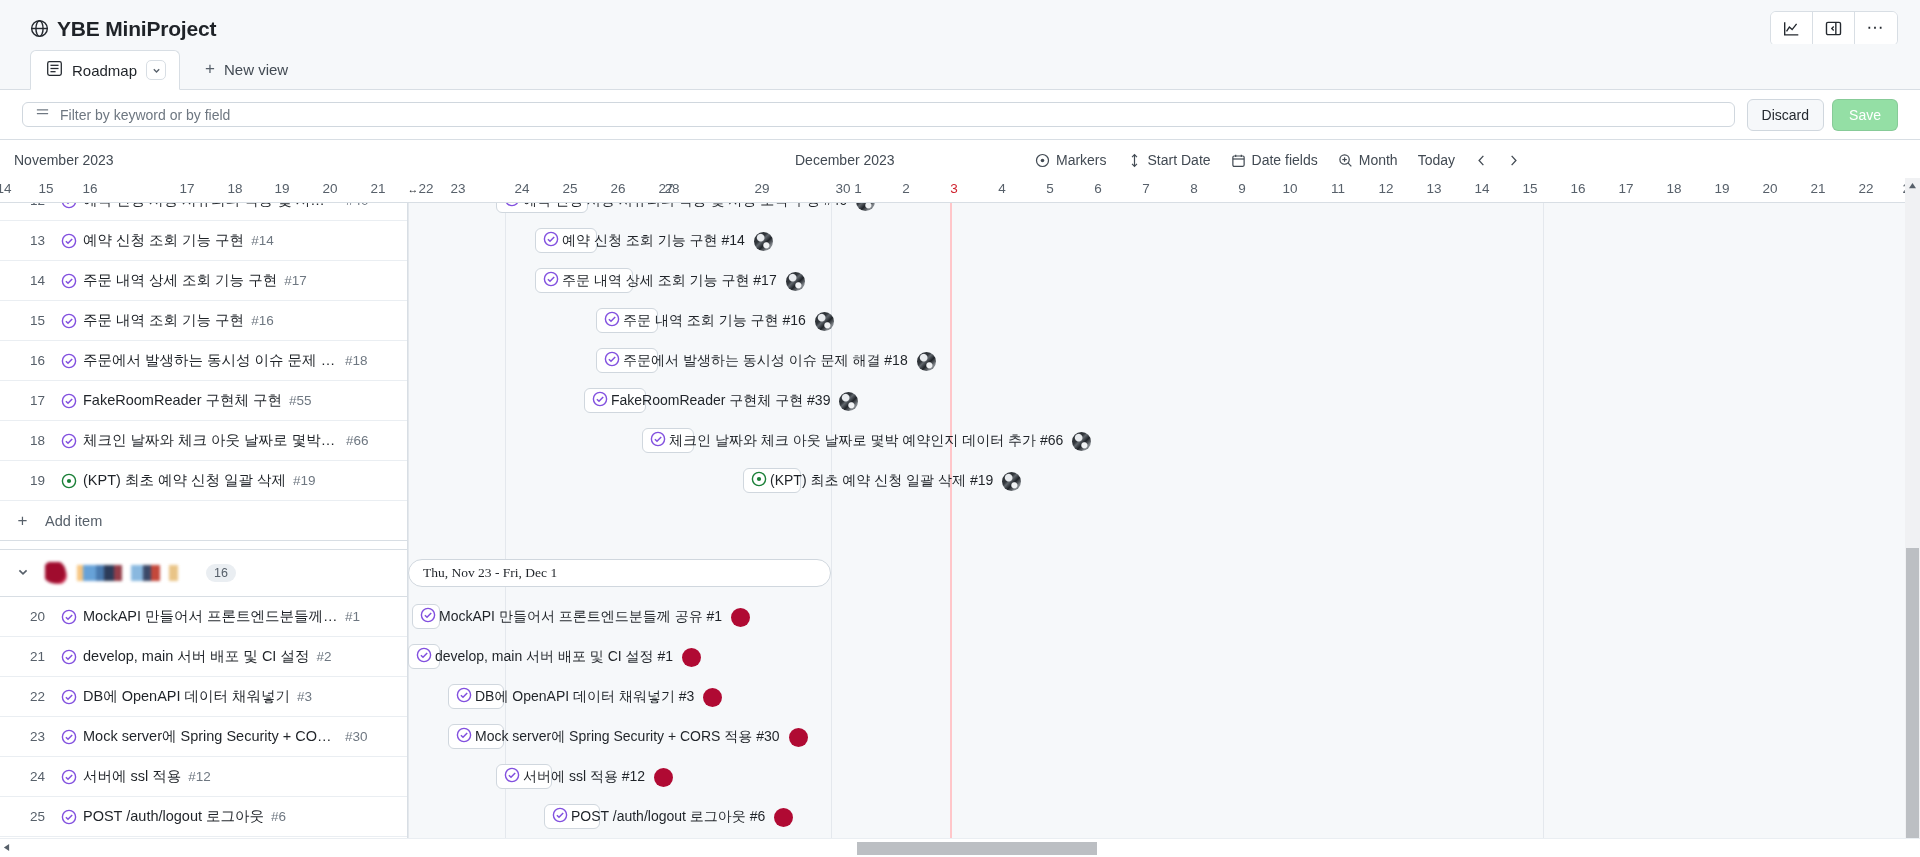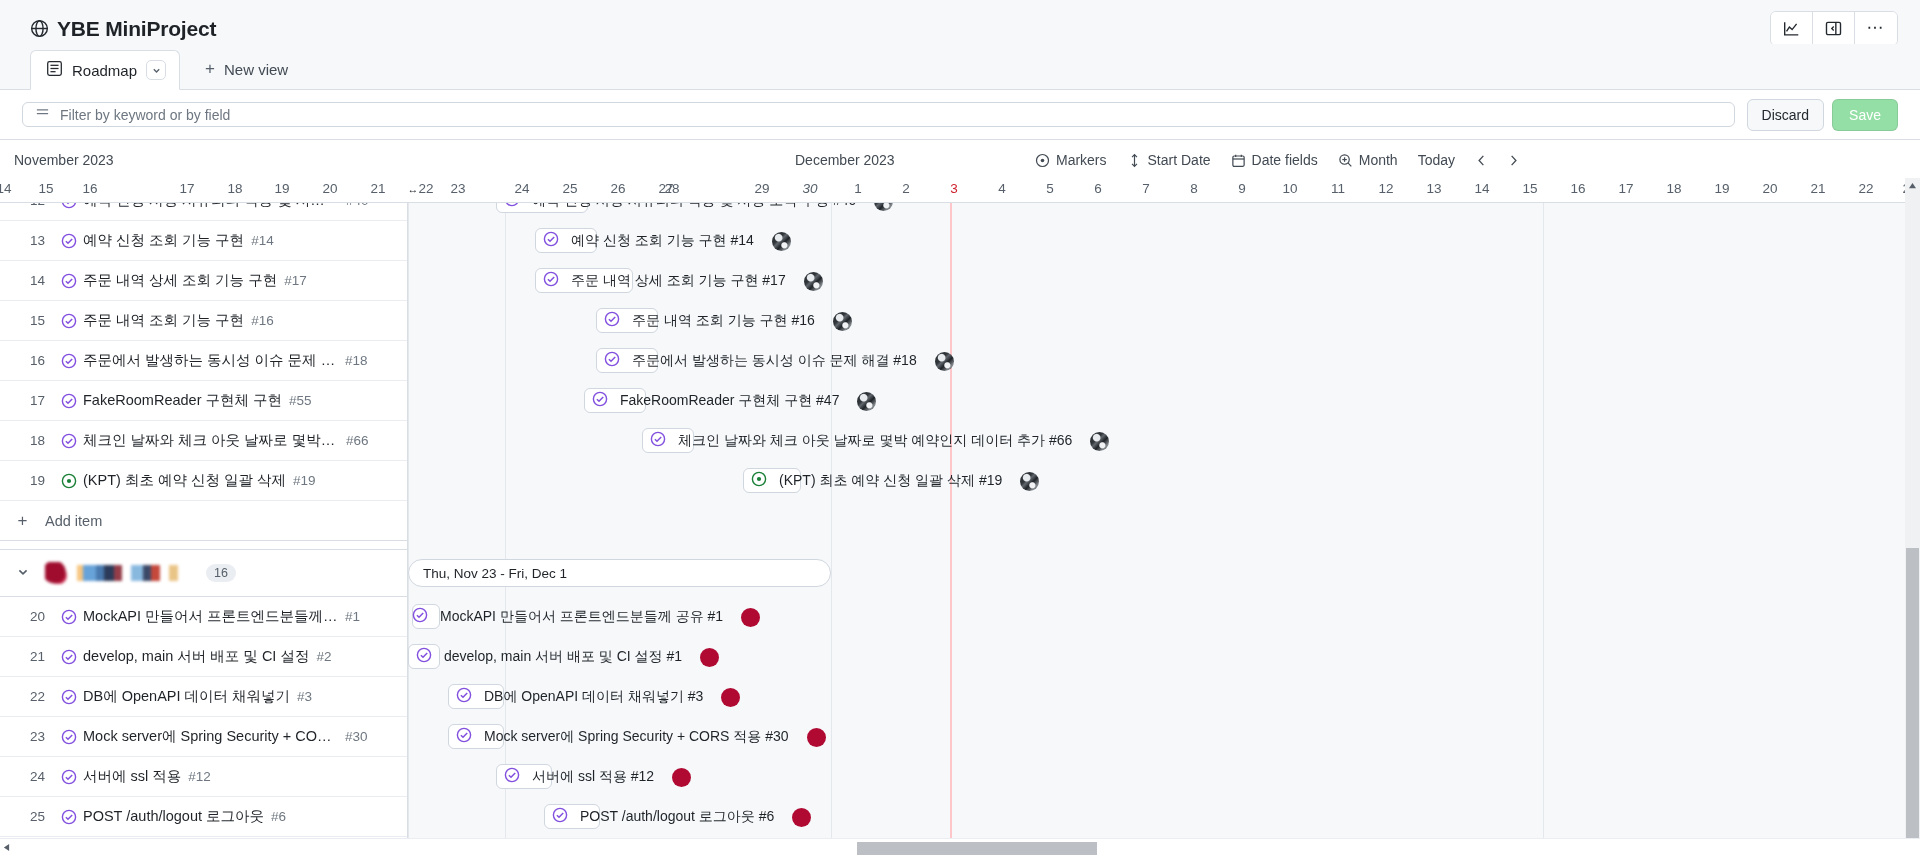--- a/index.html
+++ b/index.html
@@ -201,30 +201,30 @@
   .grp-count {
     margin-left: 11px; font-size: 12.5px; color: #57606a;
     background: #eaeef2; border-radius: 10px; padding: 2px 8px;
   }
 
   
   .range-pill {
     position: absolute; height: 28px;
     border: 1px solid #d0d7de; border-radius: 14px; background: #ffffff;
     display: flex; align-items: center; padding: 0 14px;
-    font-size: 13.5px; color: #1f2328; z-index: 3;
+    font-size: 13.5px; color: #1f2328; z-index: 3; font-family: Liberation Serif, serif;
   }
   .bar {
     position: absolute; top: 7px; height: 25px;
     background: #ffffff; border: 1px solid #d0d7de; border-radius: 6px;
     z-index: 3; box-sizing: border-box;
   }
   .bar-content {
     position: absolute; top: 8px; height: 24px; display: flex; align-items: center;
-    gap: 12px; z-index: 4; white-space: nowrap; pointer-events: none;
+    gap: 3px; z-index: 4; white-space: nowrap; pointer-events: none;
   }
   .bar-label { font-size: 14px; color: #1f2328; }
   .avatar {
     width: 19px; height: 19px; border-radius: 50%; flex: none; margin-left: 6px;
   }
   .avatar.dark {
     background:
       radial-gradient(circle at 35% 30%, #e9ecef 0 18%, rgba(233,236,239,0) 24%),
       radial-gradient(circle at 65% 70%, #f0f2f4 0 14%, rgba(240,242,244,0) 20%),
       linear-gradient(135deg, #2f3439 0 35%, #60666c 45%, #1f2328 60%, #84898e 80%, #3a3f44 100%);
@@ -399,21 +399,21 @@
         <div class="day" style="left: 330px;">20</div>
         <div class="day" style="left: 378px;">21</div>
         <div class="day" style="left: 426px;">22</div>
         <div class="day" style="left: 458px;">23</div>
         <div class="day" style="left: 522px;">24</div>
         <div class="day" style="left: 570px;">25</div>
         <div class="day" style="left: 618px;">26</div>
         <div class="day" style="left: 666px;">27</div>
         <div class="day" style="left: 672px;">28</div>
         <div class="day" style="left: 762px;">29</div>
-        <div class="day" style="left: 810px; font-style: italic;">30</div>
+        <div class="day" style="left: 843px;">30</div>
         <div class="day" style="left: 858px;">1</div>
         <div class="day" style="left: 906px;">2</div>
         <div class="day today-day" style="left: 954px;">3</div>
         <div class="day" style="left: 1002px;">4</div>
         <div class="day" style="left: 1050px;">5</div>
         <div class="day" style="left: 1098px;">6</div>
         <div class="day" style="left: 1146px;">7</div>
         <div class="day" style="left: 1194px;">8</div>
         <div class="day" style="left: 1242px;">9</div>
         <div class="day" style="left: 1290px;">10</div>
@@ -489,21 +489,21 @@
               </svg></span>
             <span class="bar-label">주문에서 발생하는 동시성 이슈 문제 해결 #18</span>
             <span class="avatar dark"></span>
           </div>
           <div class="bar" style="top: 185px; left: 176px; width: 62px;"></div>
           <div class="bar-content" style="top: 186px; left: 184px;">
             <span><svg width="16" height="16" viewBox="0 0 16 16" fill="none">
                 <circle cx="8" cy="8" r="6.6" stroke="#8250df" stroke-width="1.4"></circle>
                 <polyline points="4.9,8.2 7,10.3 11.2,5.9" fill="none" stroke="#8250df" stroke-width="1.5"></polyline>
               </svg></span>
-            <span class="bar-label">FakeRoomReader 구현체 구현 #47</span>
+            <span class="bar-label">FakeRoomReader 구현체 구현 #39</span>
             <span class="avatar dark"></span>
           </div>
           <div class="bar" style="top: 225px; left: 234px; width: 52px;"></div>
           <div class="bar-content" style="top: 226px; left: 242px;">
             <span><svg width="16" height="16" viewBox="0 0 16 16" fill="none">
                 <circle cx="8" cy="8" r="6.6" stroke="#8250df" stroke-width="1.4"></circle>
                 <polyline points="4.9,8.2 7,10.3 11.2,5.9" fill="none" stroke="#8250df" stroke-width="1.5"></polyline>
               </svg></span>
             <span class="bar-label">체크인 날짜와 체크 아웃 날짜로 몇박 예약인지 데이터 추가 #66</span>
             <span class="avatar dark"></span>
@@ -511,21 +511,21 @@
           <div class="bar" style="top: 265px; left: 335px; width: 58px;"></div>
           <div class="bar-content" style="top: 266px; left: 343px;">
             <span><svg width="16" height="16" viewBox="0 0 16 16" fill="none">
                 <circle cx="8" cy="8" r="6.6" stroke="#1a7f37" stroke-width="1.4"></circle>
                 <circle cx="8" cy="8" r="2.1" fill="#1a7f37"></circle>
               </svg></span>
             <span class="bar-label">(KPT) 최초 예약 신청 일괄 삭제 #19</span>
             <span class="avatar dark"></span>
           </div>
           <div class="bar" style="top: 401px; left: 4px; width: 28px;"></div>
-          <div class="bar-content" style="top: 402px; left: 4px;">
+          <div class="bar-content" style="top: 402px; left: 12px;">
             <span><svg width="16" height="16" viewBox="0 0 16 16" fill="none">
                 <circle cx="8" cy="8" r="6.6" stroke="#8250df" stroke-width="1.4"></circle>
                 <polyline points="4.9,8.2 7,10.3 11.2,5.9" fill="none" stroke="#8250df" stroke-width="1.5"></polyline>
               </svg></span>
             <span class="bar-label">MockAPI 만들어서 프론트엔드분들께 공유 #1</span>
             <span class="avatar red"></span>
           </div>
           <div class="bar" style="top: 441px; left: 0px; width: 32px;"></div>
           <div class="bar-content" style="top: 442px; left: 8px;">
             <span><svg width="16" height="16" viewBox="0 0 16 16" fill="none">

